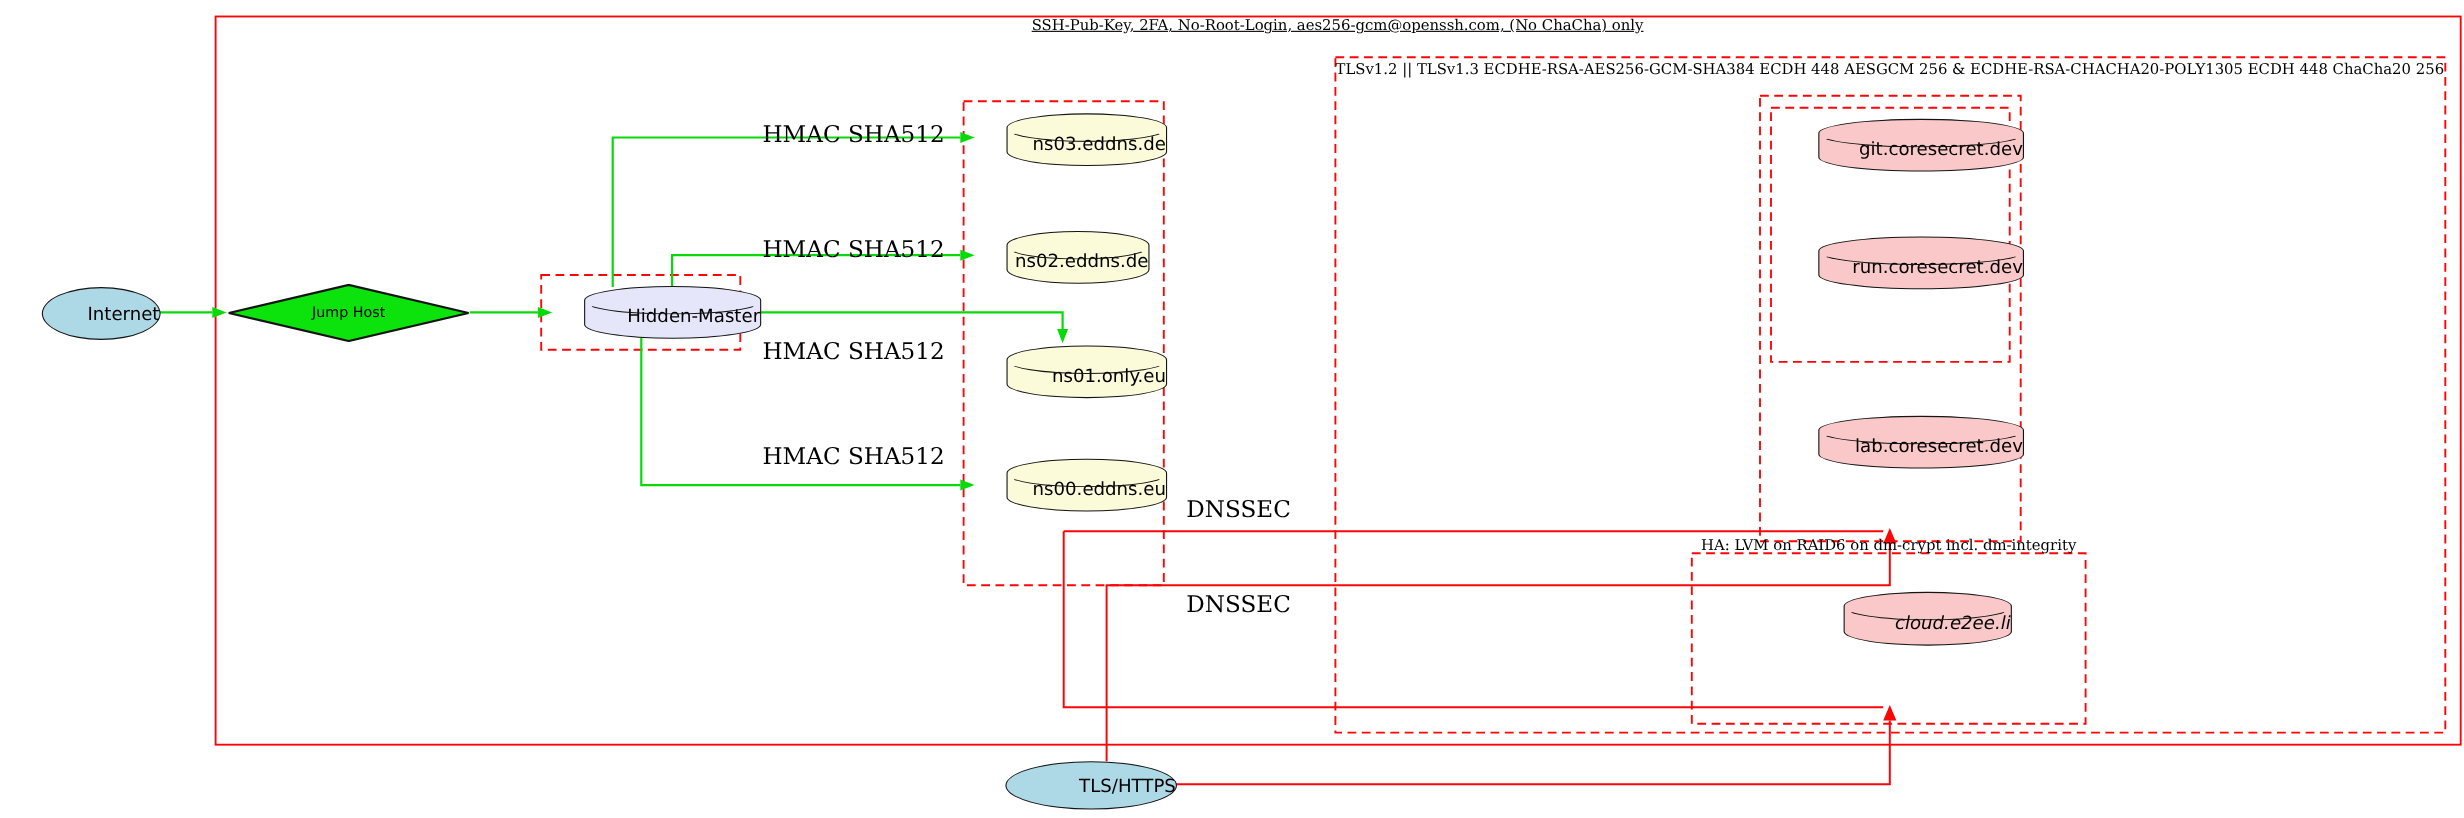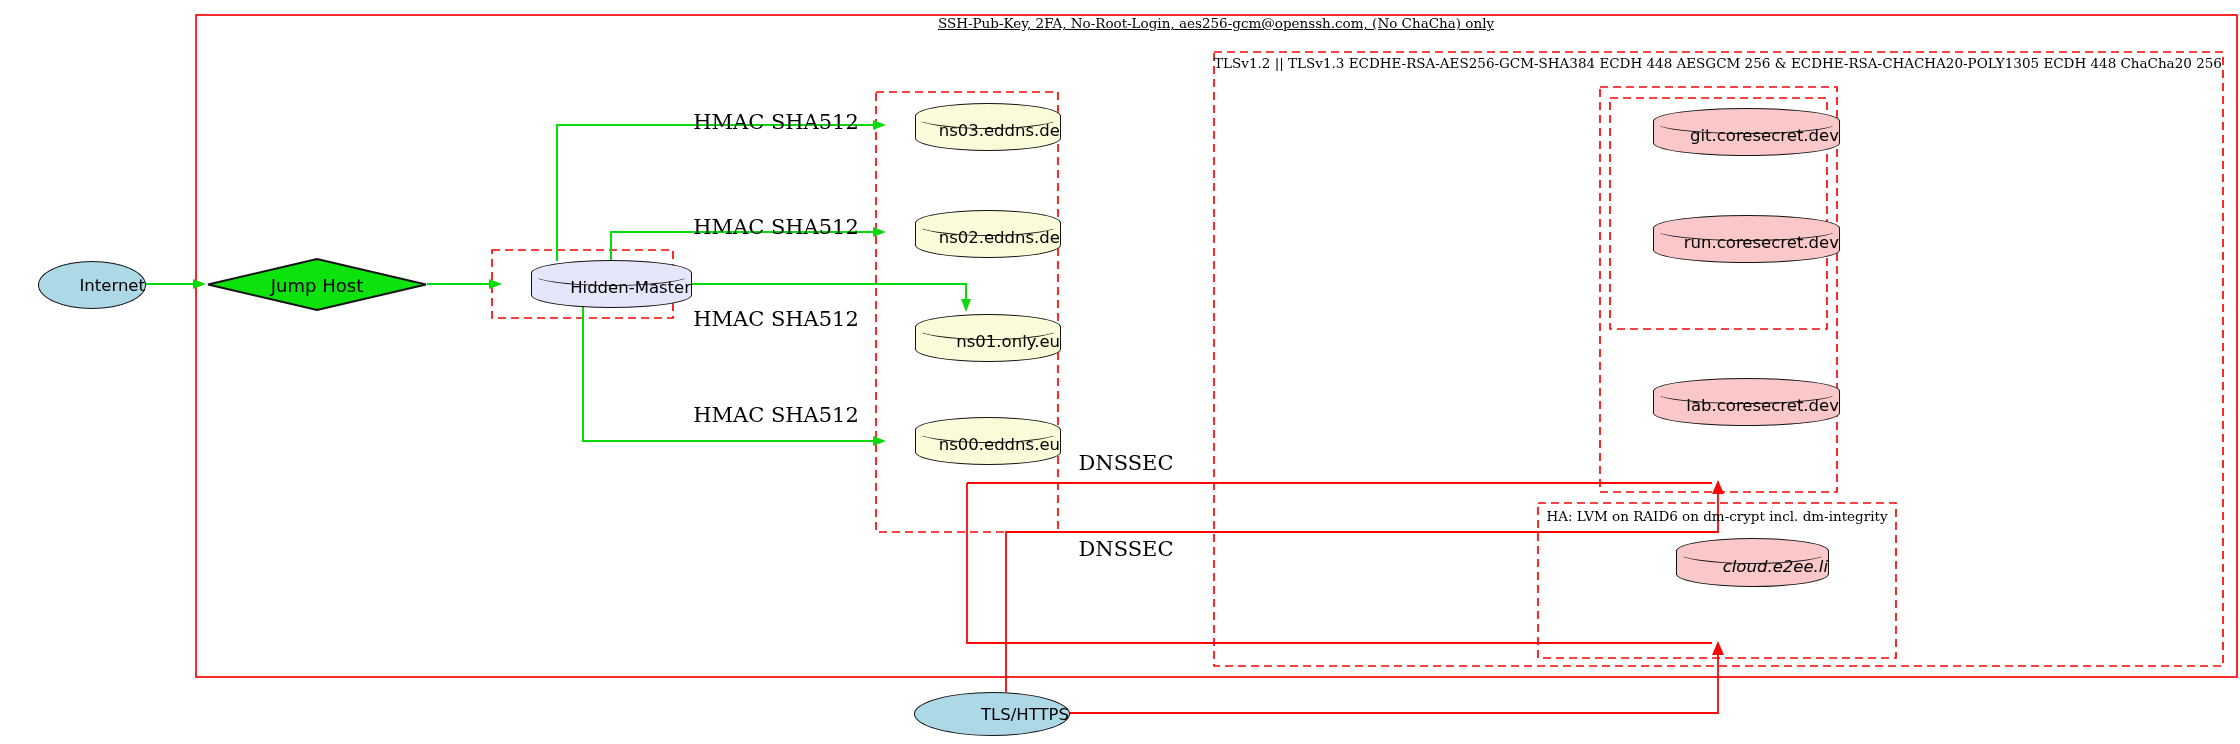--- a/index.html
+++ b/index.html
@@ -66,48 +66,48 @@
     <path class="redge" d="M967,483 H1712"></path>
     <path class="redge" d="M967,483 V643 H1712"></path>
     <path class="redge" d="M1006,692 V532 H1718 V494"></path>
     <path class="redge" d="M1042,713 H1718 V655"></path>
     <polygon class="rarrow" points="1712,494 1724,494 1718,480"></polygon>
     <polygon class="rarrow" points="1712,655 1724,655 1718,641"></polygon>
   </svg>
 
   <div class="lbl cluster-lbl" style="left:1216px;top:23px;text-decoration:underline;">SSH-Pub-Key, 2FA, No-Root-Login, aes256-gcm@openssh.com, (No ChaCha) only</div>
   <div class="lbl cluster-lbl" style="left:1718px;top:63px;">TLSv1.2 || TLSv1.3 ECDHE-RSA-AES256-GCM-SHA384 ECDH 448 AESGCM 256 &amp; ECDHE-RSA-CHACHA20-POLY1305 ECDH 448 ChaCha20 256</div>
-  <div class="lbl cluster-lbl" style="left:1717px;top:516px;">HA: LVM on RAID6 on dm-crypt incl. dm-integrity</div>
+  <div class="lbl cluster-lbl" style="left:1717px;top:496px;">HA: LVM on RAID6 on dm-crypt incl. dm-integrity</div>
 
   <div class="lbl edge-lbl" style="left:776px;top:122px;">HMAC SHA512</div>
   <div class="lbl edge-lbl" style="left:776px;top:227px;">HMAC SHA512</div>
   <div class="lbl edge-lbl" style="left:776px;top:319px;">HMAC SHA512</div>
   <div class="lbl edge-lbl" style="left:776px;top:415px;">HMAC SHA512</div>
   <div class="lbl edge-lbl" style="left:1126px;top:463px;">DNSSEC</div>
   <div class="lbl edge-lbl" style="left:1126px;top:549px;">DNSSEC</div>
 
   <div class="node ellipse-node fill-blue" style="left:10px;top:261px;width:108px;height:48px;">
     <span>Internet</span>
   </div>
 
   <div class="diamond-wrap" style="left:207px;top:258px;width:220px;height:53px;">
     <svg width="220" height="53" viewBox="0 0 220 53">
       <polygon class="diamond-shape" points="1,26.5 110,1 219,26.5 110,52"></polygon>
     </svg>
-    <span class="lbl" style="font-size:18px;">Jump Host</span>
+    <span class="lbl" style="font-size:13px;">Jump Host</span>
   </div>
 
   <div class="node cyl fill-lav" style="left:503px;top:260px;width:161px;height:48px;">
     <span>Hidden-Master</span>
   </div>
 
   <div class="node cyl fill-yel" style="left:887px;top:103px;width:146px;height:48px;">
     <span>ns03.eddns.de</span>
   </div>
-  <div class="node cyl fill-yel" style="left:887px;top:210px;width:146px;height:48px;">
+  <div class="node cyl fill-yel" style="left:887px;top:210px;width:130px;height:48px;">
     <span>ns02.eddns.de</span>
   </div>
   <div class="node cyl fill-yel" style="left:887px;top:314px;width:146px;height:48px;">
     <span>ns01.only.eu</span>
   </div>
   <div class="node cyl fill-yel" style="left:887px;top:417px;width:146px;height:48px;">
     <span>ns00.eddns.eu</span>
   </div>
 
   <div class="node cyl fill-pink" style="left:1625px;top:108px;width:187px;height:48px;">

